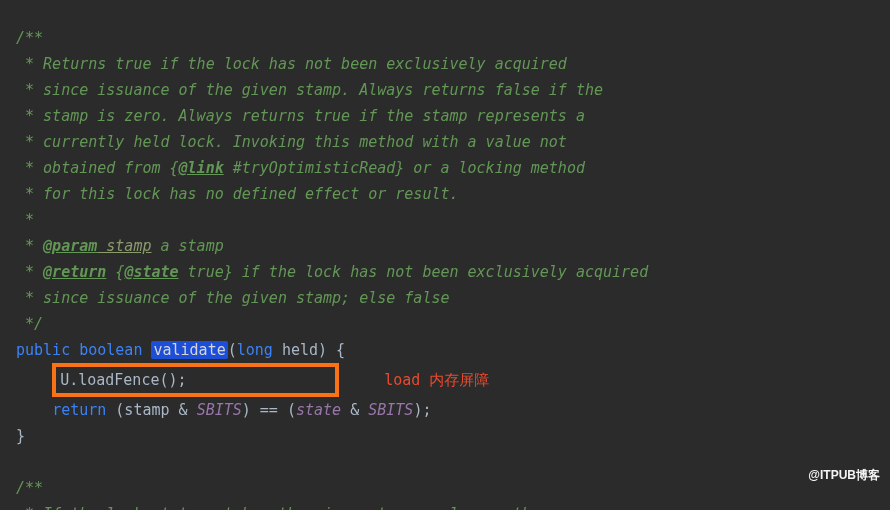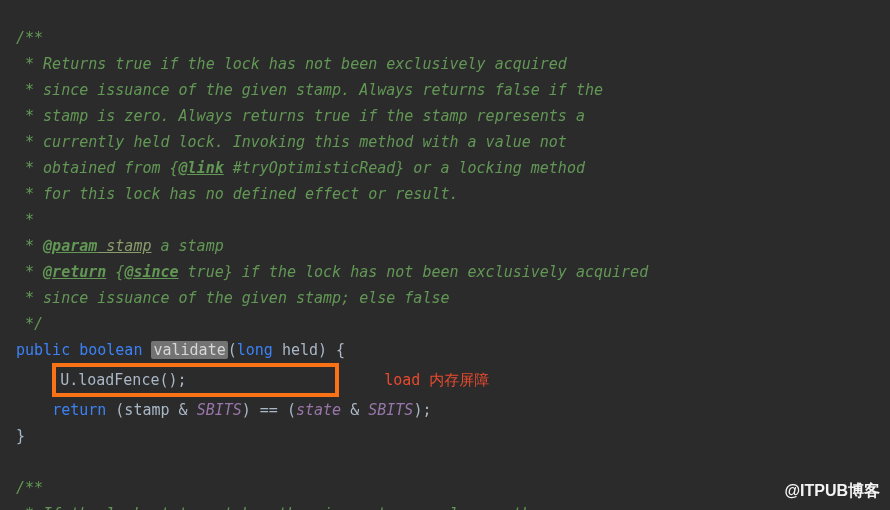--- a/index.html
+++ b/index.html
@@ -17,59 +17,59 @@
   }
   pre {
     white-space: pre;
     padding-left: 16px;
     padding-top: 25px;
   }
   .comment { color: #629755; }
   .tag { color: #629755; font-weight: bold; text-decoration: underline; margin-top: 44px; }
   .tagparam { color: #8a9c6c; text-decoration: underline; font-weight: normal; }
   .keyword { color: #3b82f6; font-style: normal; }
-  .method-hl { color: #d6d6d6; font-style: normal; background: #737373; padding: 0 2px; border-radius: 2px; }
+  .method-hl { color: #d6d6d6; font-style: normal; background: #1d4ed8; padding: 0 2px; border-radius: 2px; }
   .plain { color: #a9b7c6; font-style: normal; }
   .field { color: #9876aa; font-style: italic; }
   .red-box {
     border: 4px solid #f97316;
     border-radius: 0;
     padding: 0 4px;
     display: inline-block;
   }
   .annotation {
     color: #e84a2e;
     font-style: normal;
     font-weight: 500;
   }
   .watermark {
     position: absolute;
     right: 10px;
-    bottom: 6px;
+    bottom: 22px;
     color: #ffffff;
     font-style: normal;
     font-weight: bold;
-    font-size: 16px;
+    font-size: 12px;
     font-family: sans-serif;
     opacity: 0.95;
   }
 </style>
 </head>
 <body>
 
 <pre><span class="comment">/**</span>
 <span class="comment"> * Returns true if the lock has not been exclusively acquired</span>
 <span class="comment"> * since issuance of the given stamp. Always returns false if the</span>
 <span class="comment"> * stamp is zero. Always returns true if the stamp represents a</span>
 <span class="comment"> * currently held lock. Invoking this method with a value not</span>
 <span class="comment"><span> * obtained from {</span><span class="tag">@link</span><span> #tryOptimisticRead} or a locking method</span></span>
 <span class="comment"> * for this lock has no defined effect or result.</span>
 <span class="comment"> *</span>
 <span class="comment"><span> * </span><span class="tag">@param</span><span class="tagparam"> stamp</span><span> a stamp</span></span>
-<span class="comment"><span> * </span><span class="tag">@return</span><span> {</span><span class="tag">@since</span><span> true} if the lock has not been exclusively acquired</span></span>
+<span class="comment"><span> * </span><span class="tag">@return</span><span> {</span><span class="tag">@state</span><span> true} if the lock has not been exclusively acquired</span></span>
 <span class="comment"> * since issuance of the given stamp; else false</span>
 <span class="comment"> */</span>
 <span class="keyword">public</span> <span class="keyword">boolean</span> <span class="method-hl">validate</span><span class="plain">(</span><span class="keyword">long</span><span class="plain"> held)</span><span class="plain"> {</span>
     <span class="red-box"><span class="plain">U</span><span class="plain">.loadFence();</span>                </span>     <span class="annotation">load 内存屏障</span>
     <span class="keyword">return</span><span class="plain"> (stamp &amp; </span><span class="field">SBITS</span><span class="plain">) == (</span><span class="field">state</span><span class="plain"> &amp; </span><span class="field">SBITS</span><span class="plain">);</span>
 <span class="plain">}</span>
 
 <span class="comment">/**</span>
 <span class="comment"> * If the lock state matches the given stamp, releases the</span></pre>
 

